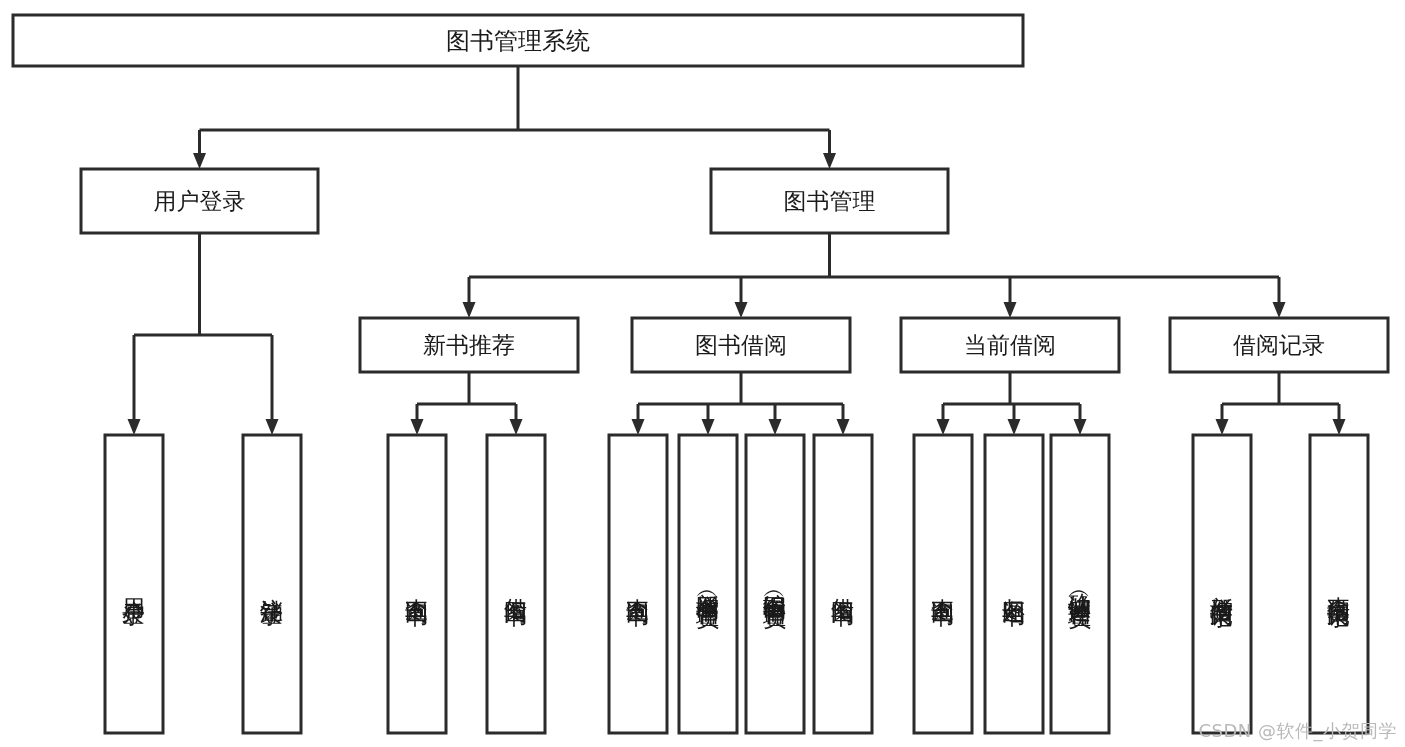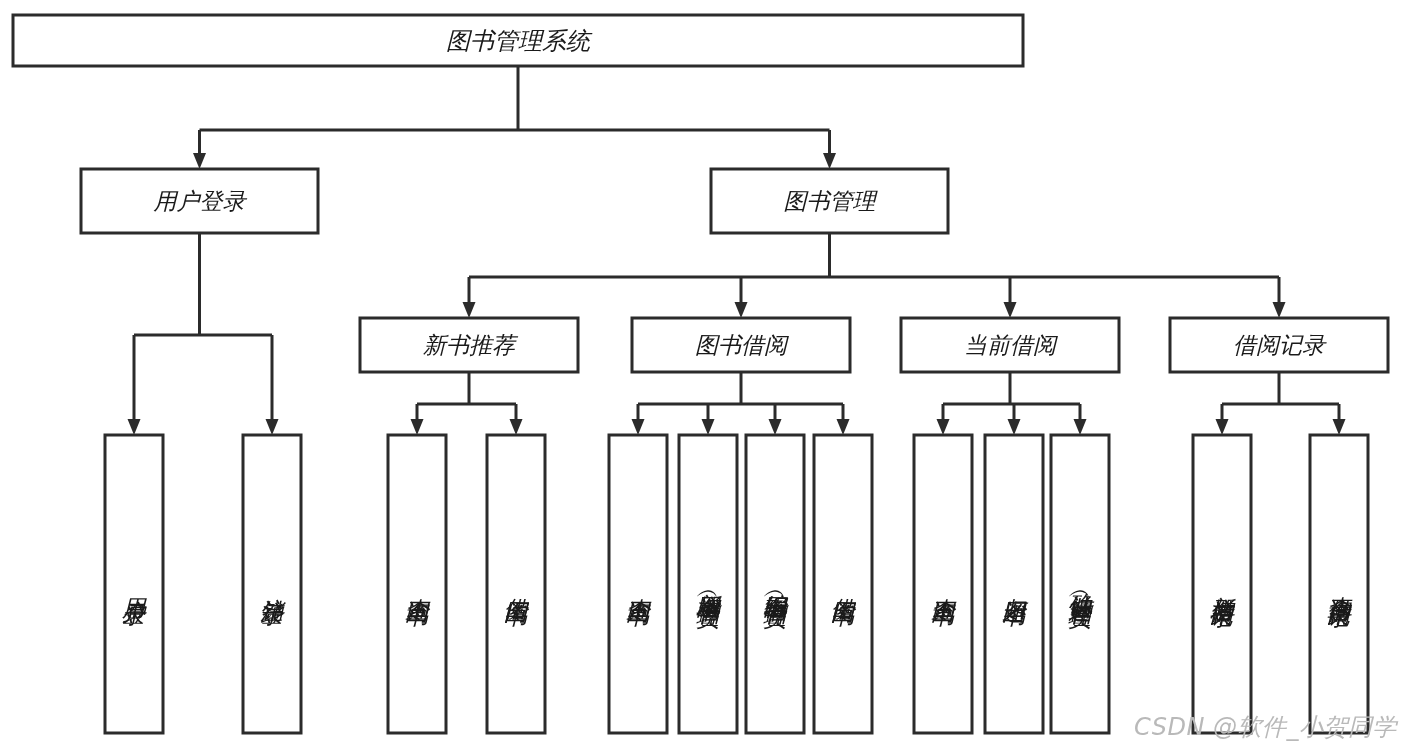--- a/index.html
+++ b/index.html
@@ -11,21 +11,20 @@
     width: 1405px;
     height: 747px;
     font-family: "DejaVu Sans", "Liberation Sans", sans-serif;
     overflow: hidden;
     position: relative;
   }
   #diagram-root {
     position: relative;
     width: 1405px;
     height: 747px;
-    font-style: italic;
   }
   svg.diagram {
     position: absolute;
     top: 0;
     left: 0;
     width: 1405px;
     height: 747px;
     display: block;
   }
   .node-rect {
@@ -70,21 +69,21 @@
     letter-spacing: 2px;
     color: #1a1a1a;
     white-space: nowrap;
     pointer-events: none;
   }
   .watermark {
     position: absolute;
     right: 8px;
     bottom: 4px;
     font-family: "DejaVu Sans", "Liberation Sans", sans-serif;
-    font-size: 24px;
+    font-size: 18px;
     color: #b9b9b9;
     letter-spacing: 0.5px;
     white-space: nowrap;
   }
 </style>
 </head>
 <body>
 
 <div id="diagram-root">
   <svg class="diagram" id="diagram-svg" viewBox="0 0 1405 747" xmlns="http://www.w3.org/2000/svg">

